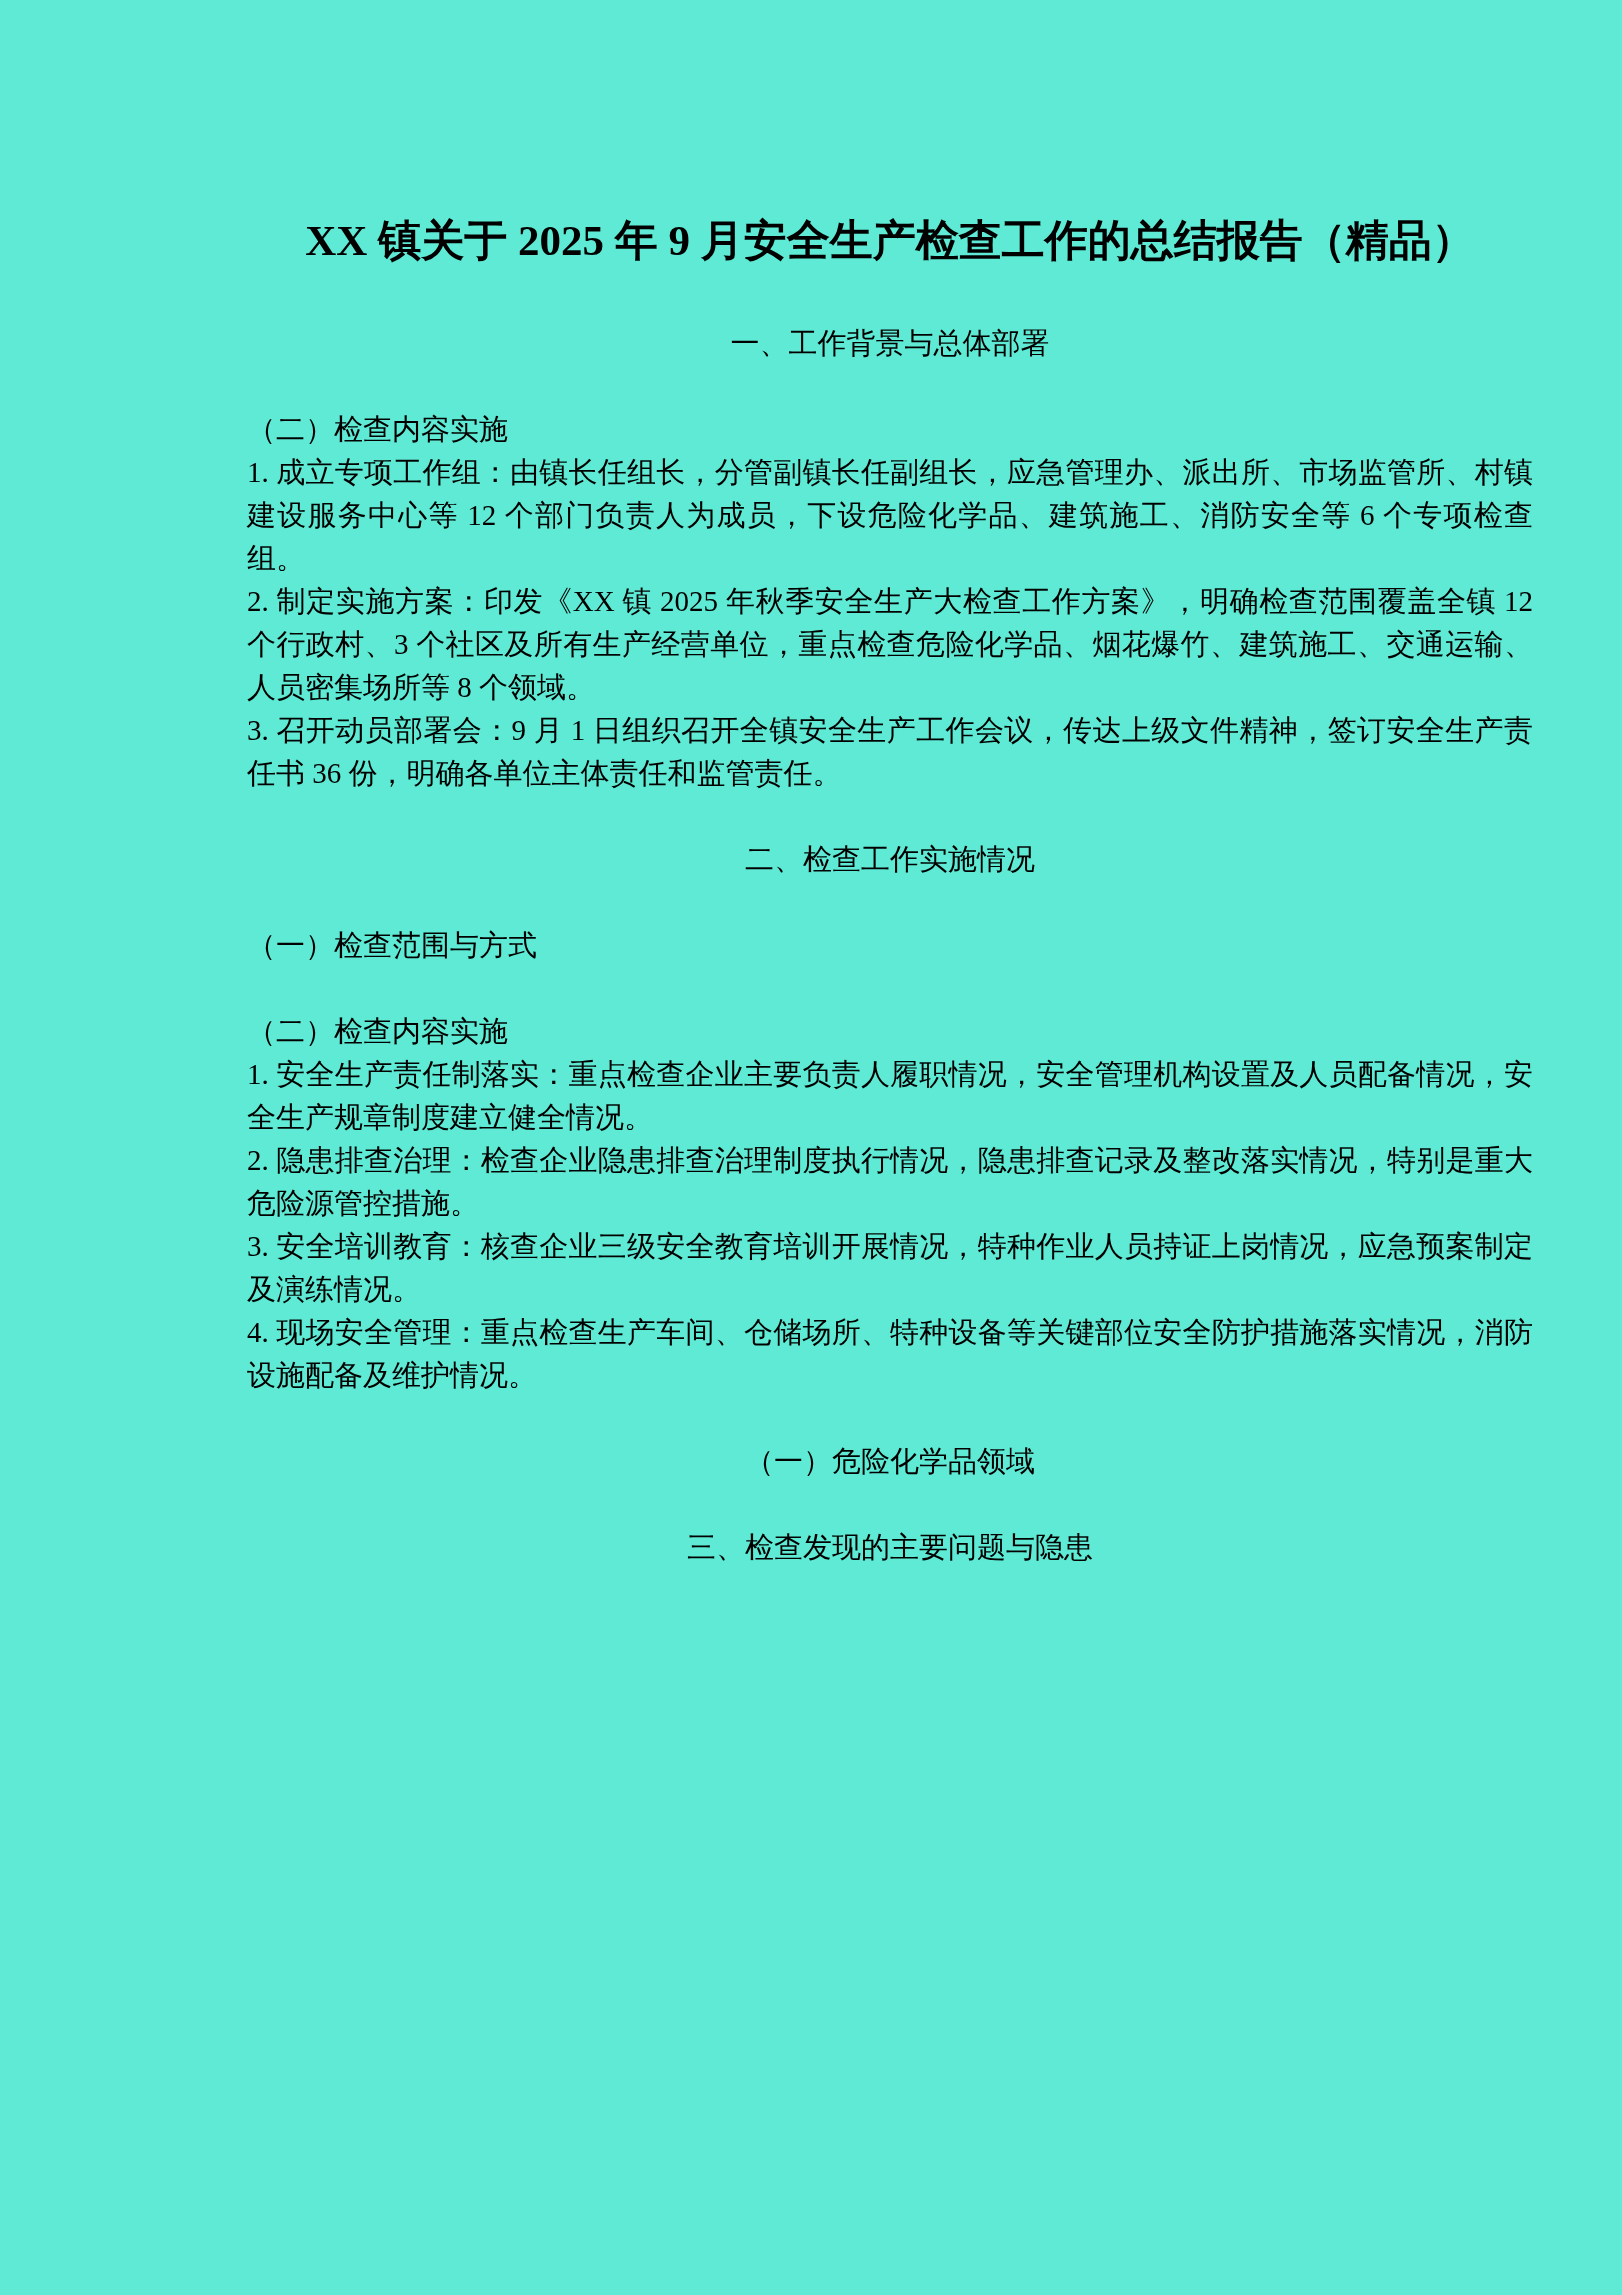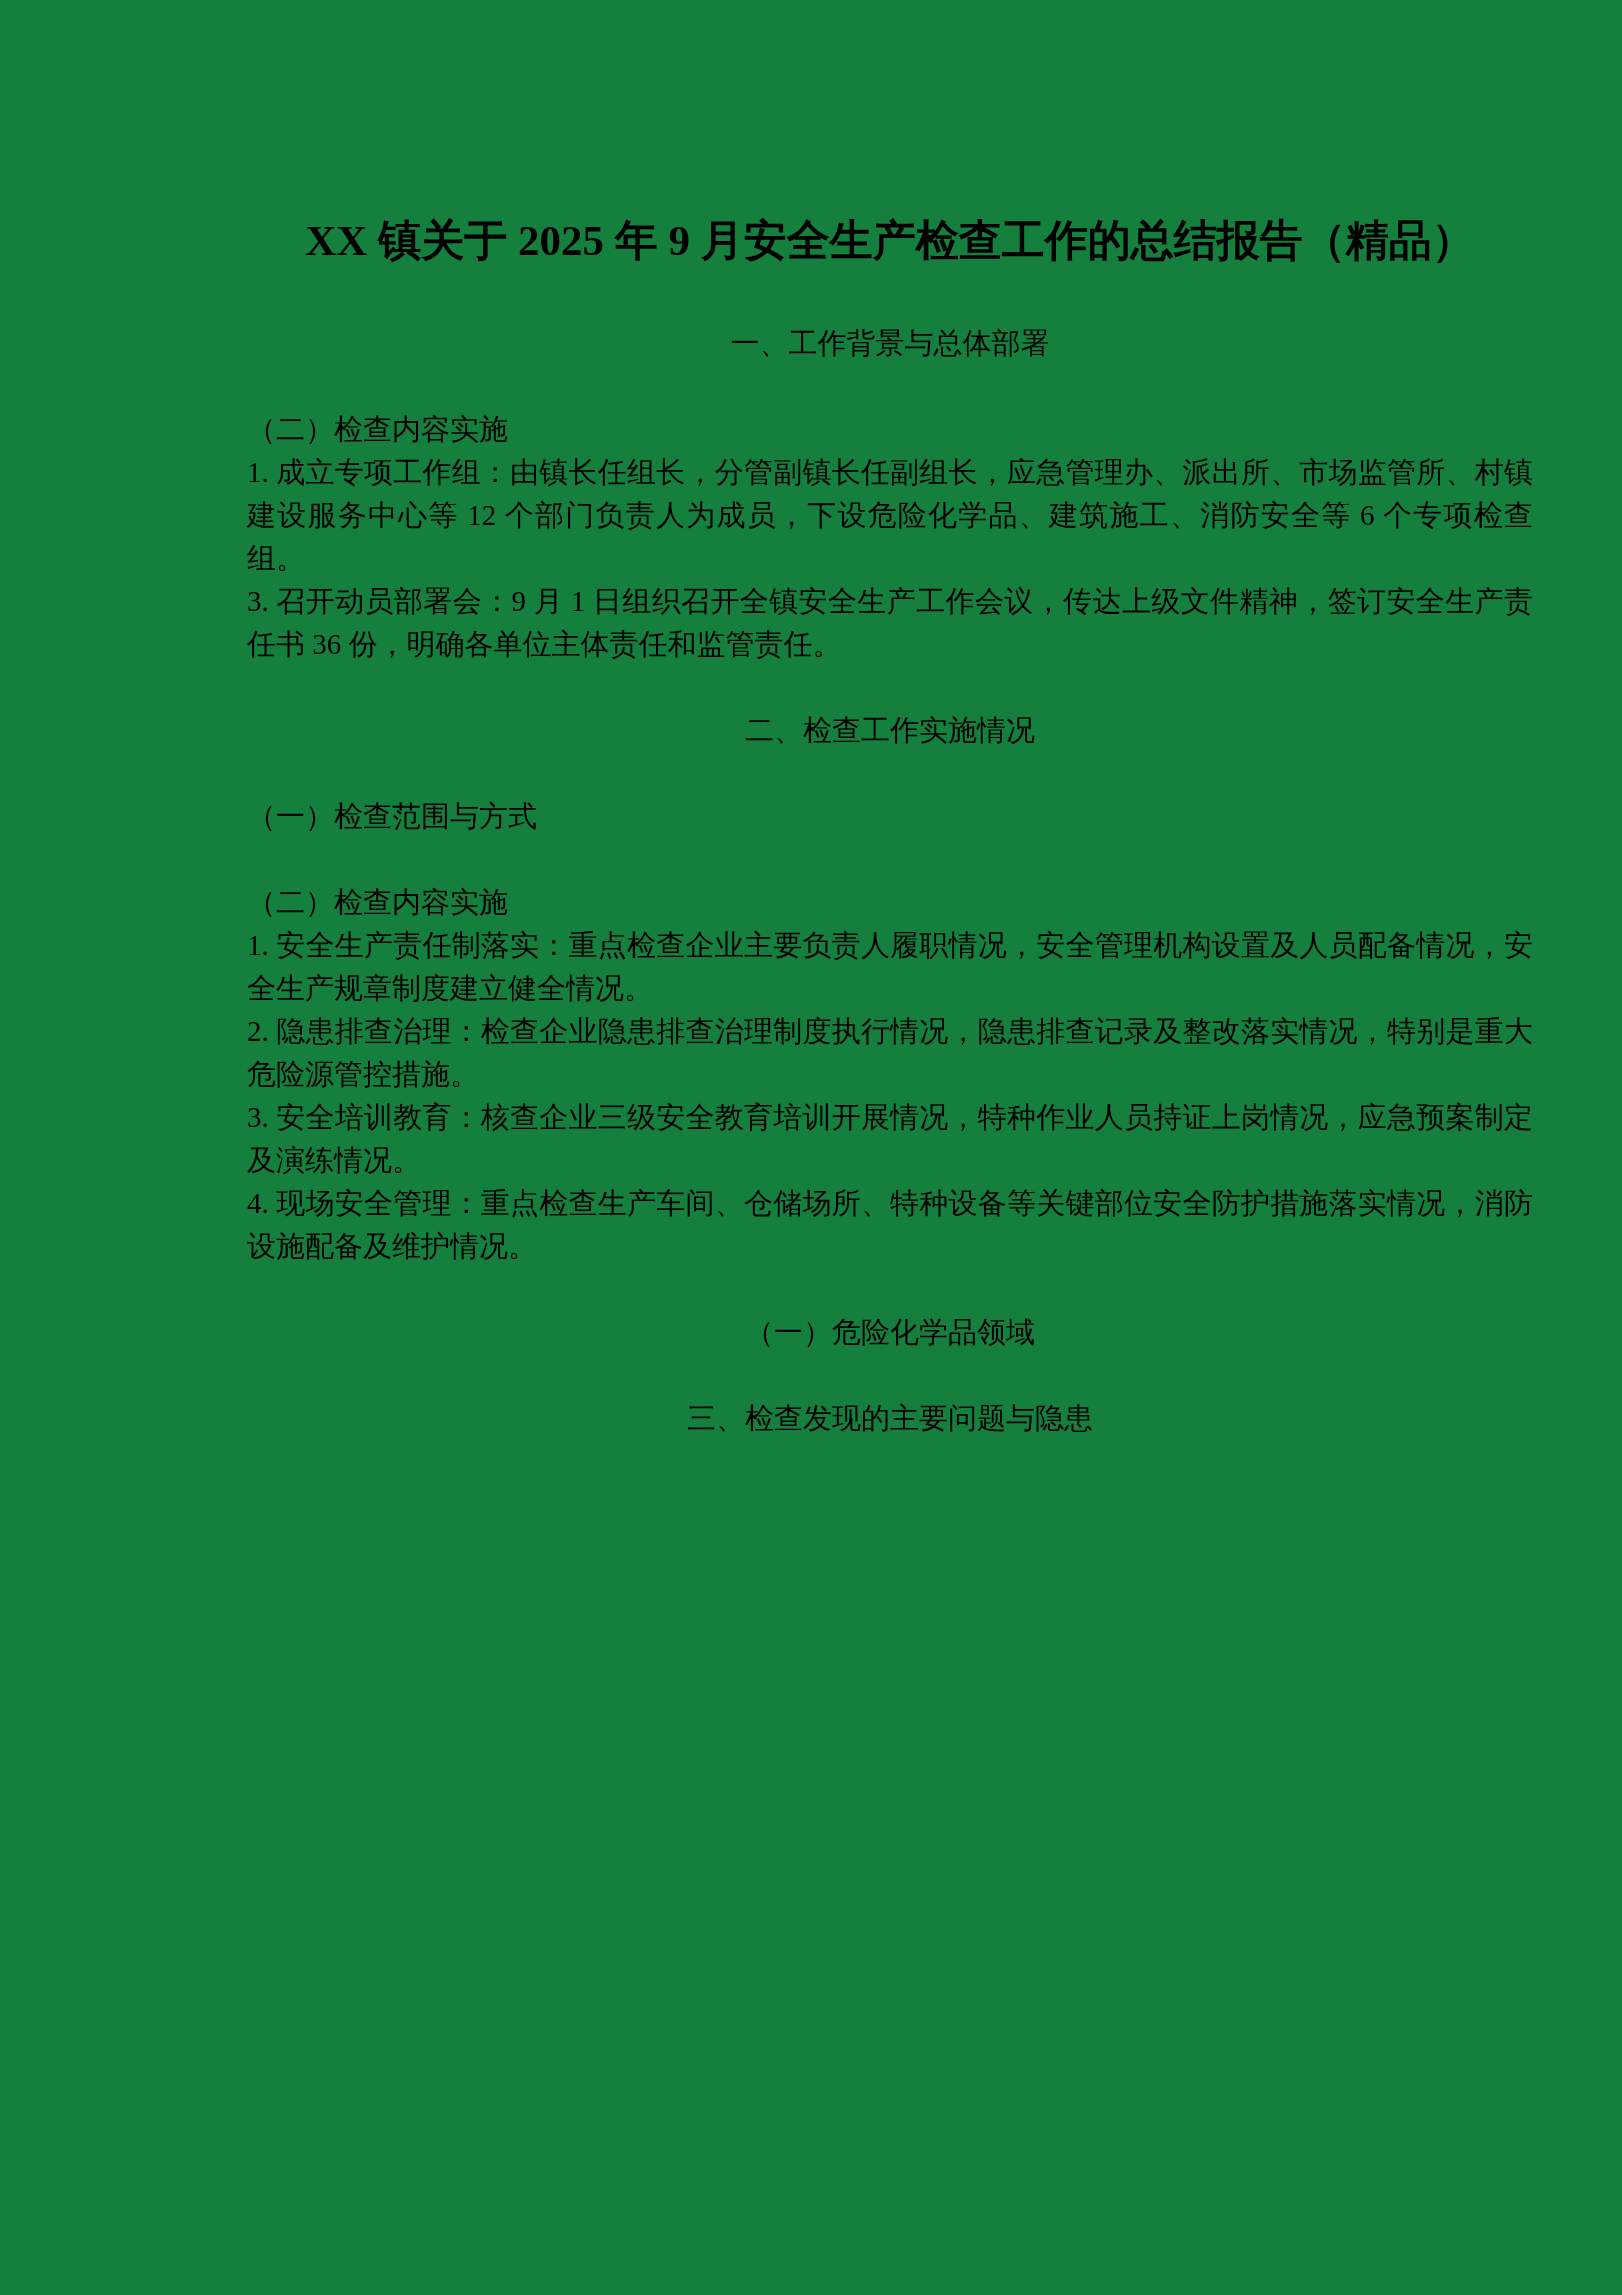--- a/index.html
+++ b/index.html
@@ -11,21 +11,21 @@
     width: 1623px;
     height: 2295px;
     overflow: hidden;
     color: #000000;
     font-family: "Liberation Serif", "DejaVu Serif", serif;
   }
   .page {
     box-sizing: border-box;
     width: 1623px;
     height: 2295px;
-    background: #15803d;
+    background: #5eead4;
     padding: 203px 90px 0 247px;
   }
   .doc-title {
     font-size: 43px;
     font-weight: bold;
     line-height: 76px;
     margin: 0 0 43px 0;
     text-align: center;
     white-space: nowrap;
   }
@@ -48,20 +48,21 @@
 
 <div class="page">
   <h1 class="doc-title">XX 镇关于 2025 年 9 月安全生产检查工作的总结报告（精品）</h1>
   <div id="doc-body">
       <div class="block heading">
         <p>一、工作背景与总体部署</p>
       </div>
       <div class="block group">
         <p>（二）检查内容实施</p>
         <p>1. 成立专项工作组：由镇长任组长，分管副镇长任副组长，应急管理办、派出所、市场监管所、村镇建设服务中心等 12 个部门负责人为成员，下设危险化学品、建筑施工、消防安全等 6 个专项检查组。</p>
+        <p>2. 制定实施方案：印发《XX 镇 2025 年秋季安全生产大检查工作方案》，明确检查范围覆盖全镇 12 个行政村、3 个社区及所有生产经营单位，重点检查危险化学品、烟花爆竹、建筑施工、交通运输、人员密集场所等 8 个领域。</p>
         <p>3. 召开动员部署会：9 月 1 日组织召开全镇安全生产工作会议，传达上级文件精神，签订安全生产责任书 36 份，明确各单位主体责任和监管责任。</p>
       </div>
       <div class="block heading">
         <p>二、检查工作实施情况</p>
       </div>
       <div class="block group">
         <p>（一）检查范围与方式</p>
       </div>
       <div class="block group">
         <p>（二）检查内容实施</p>

